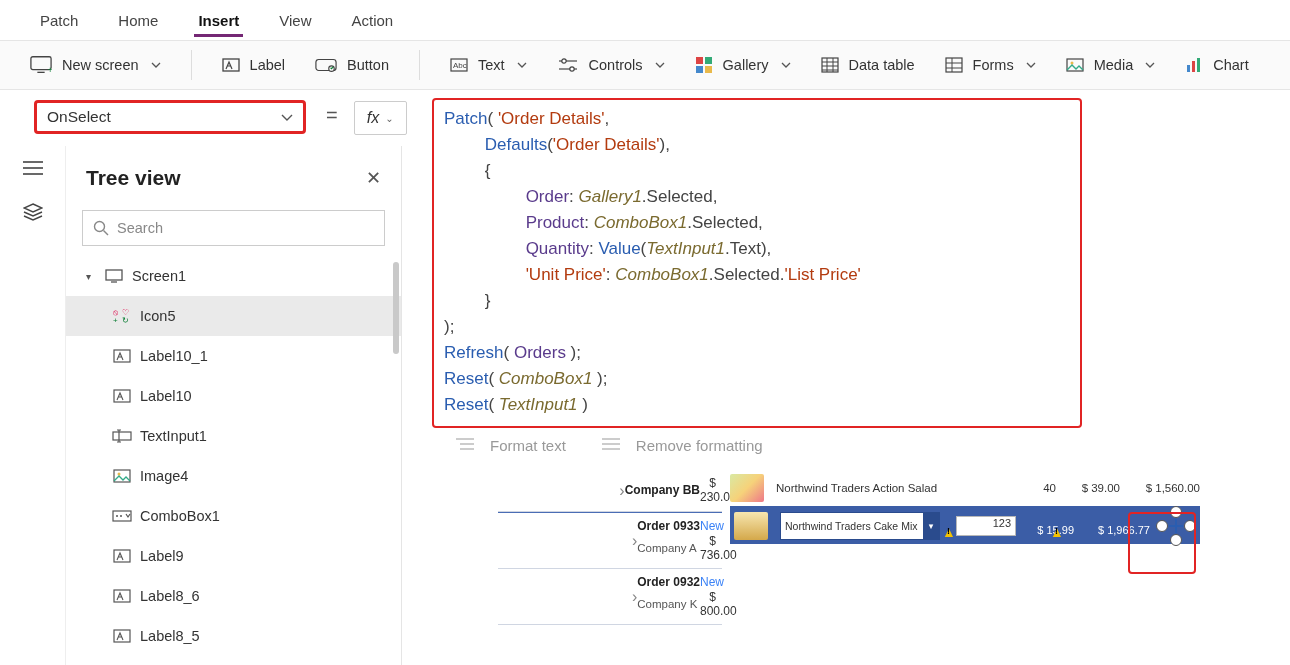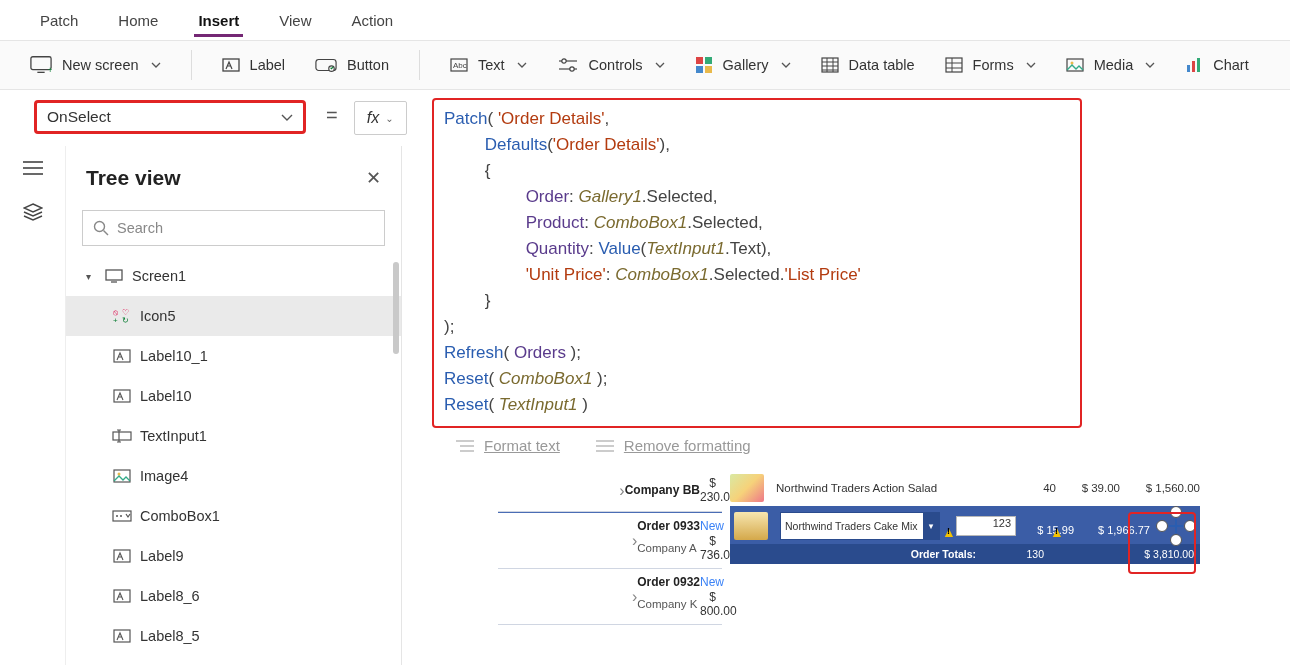--- a/index.html
+++ b/index.html
@@ -27,21 +27,21 @@
 
 .formula-editor { position: absolute; left: 432px; top: 98px; width: 650px; border: 2px solid #e12424; border-radius: 4px; background: #fff; padding: 6px 10px 8px; font-family: Consolas, 'Courier New', monospace; font-size: 17px; line-height: 25px; white-space: pre; color: #222; z-index: 5; }
 .tok-fn { color: #2a5db0; }
 .tok-str { color: #b33b0f; }
 .tok-prop { color: #5a3b8c; }
 .tok-id { font-style: italic; color: #7a6a2f; }
 .tok-pun { color: #444; }
 
 
 .formula-tools { position: absolute; left: 432px; top: 424px; width: 650px; height: 42px; border-top: 1px solid #e5e5e5; display: flex; align-items: center; gap: 36px; padding-left: 24px; color: #999; font-size: 15px; }
-.ft-item { display: flex; align-items: center; gap: 10px; cursor: pointer; text-decoration: underline; }
+.ft-item { display: flex; gap: 16px; cursor: pointer; }
 
 
 .left-shell { position: absolute; left: 0; top: 146px; bottom: 0; width: 66px; background: #fff; border-right: 1px solid #eee; }
 .left-shell .licon { width: 66px; height: 44px; display: flex; align-items: center; justify-content: center; color: #555; cursor: pointer; }
 .tree-panel { position: absolute; left: 66px; top: 146px; bottom: 0; width: 336px; background: #fff; border-right: 1px solid #e5e5e5; }
 .tree-head { display: flex; align-items: center; justify-content: space-between; padding: 20px 20px 10px; }
 .tree-head h2 { font-size: 21px; font-weight: 600; color: #222; }
 .tree-head .close { font-size: 18px; color: #555; cursor: pointer; }
 .tree-search { margin: 10px 16px; height: 36px; border: 1px solid #ccc; display: flex; align-items: center; padding: 0 10px; gap: 8px; color: #888; font-size: 14.5px; }
 .tree-list { margin-top: 4px; overflow-y: auto; height: calc(100% - 110px); position: relative; }
@@ -429,22 +429,16 @@
       <div class="plus-ctrl">
         <div class="c" style="left:14px;top:0"></div>
         <div class="c" style="left:0;top:14px"></div>
         <div class="c" style="left:28px;top:14px"></div>
         <div class="c" style="left:14px;top:28px"></div>
         <div class="h"></div>
       </div>
       <div class="warn" style="left:212px;top:20px"></div>
       <div class="warn" style="left:320px;top:20px"></div>
     </div>
-    <div class="totals-row">
-      <div class="lab">Order Totals:</div>
-      <div class="v">130</div>
-      <div class="v"></div>
-      <div class="v">$ 3,810.00</div>
-    </div>
   </div>
 
   <div class="plus-box"></div>
 </div>
 
 </body></html>

